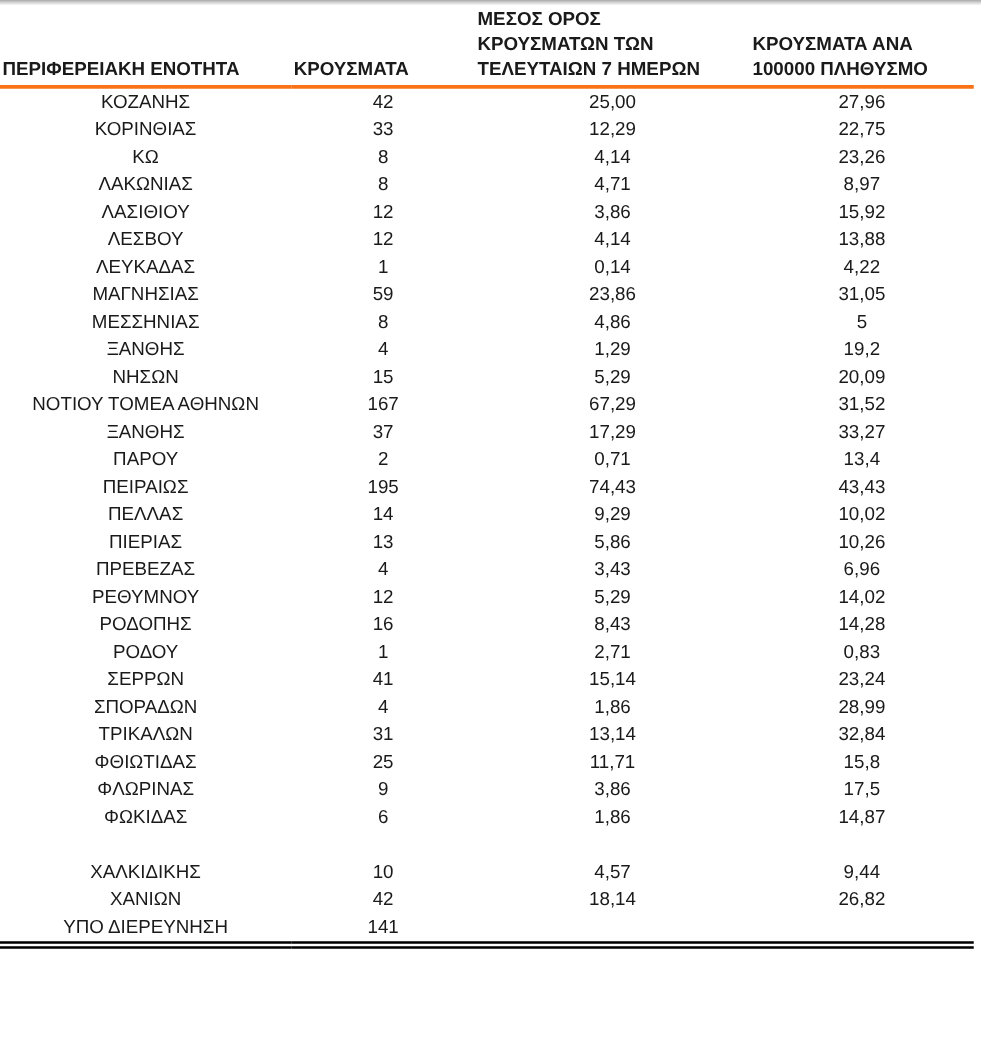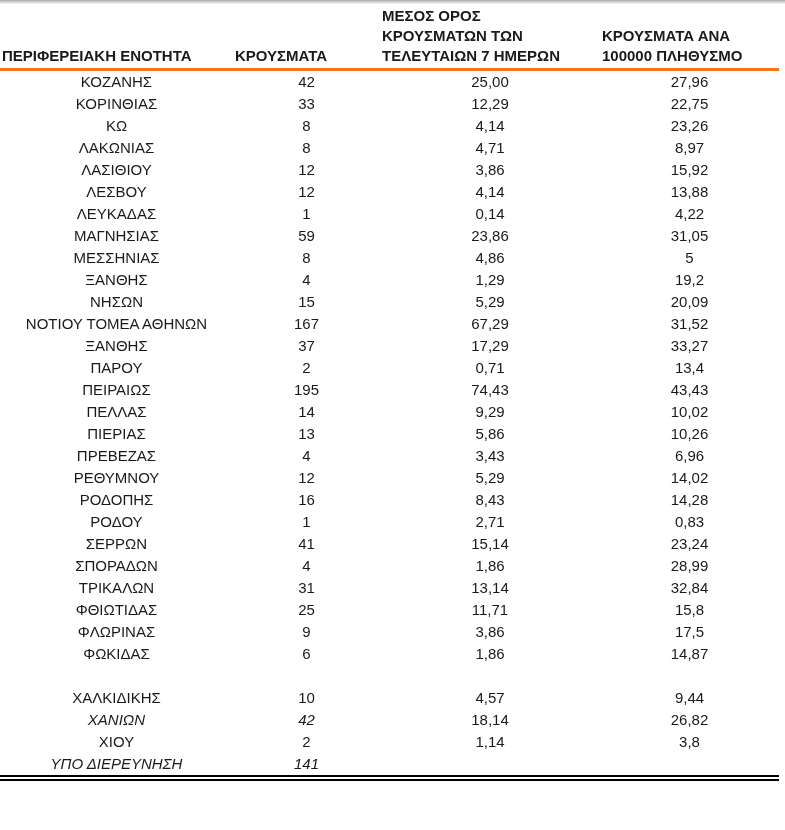--- a/index.html
+++ b/index.html
@@ -45,21 +45,21 @@
   tbody td {
     font-size: 15px;
     line-height: 22px;
     height: 22px;
     text-align: center;
     vertical-align: middle;
     white-space: nowrap;
     overflow: hidden;
   }
   tbody tr.spacer-row td { height: 22px; }
-  td.italic { font-style: italic; }
+  td.italic { }
   col.c1 { width: 233px; }
   col.c2 { width: 147px; }
   col.c3 { width: 220px; }
   col.c4 { width: 179px; }
 </style>
 </head>
 <body>
 
 <div class="page">
   <div class="window-top-edge"></div>
@@ -254,26 +254,20 @@
           <td>4,57</td>
           <td>9,44</td>
         </tr>
         <tr>
           <td class="italic">ΧΑΝΙΩΝ</td>
           <td class="italic">42</td>
           <td>18,14</td>
           <td>26,82</td>
         </tr>
         <tr>
-          <td>ΧΙΟΥ</td>
-          <td>2</td>
-          <td>1,14</td>
-          <td>3,8</td>
-        </tr>
-        <tr>
           <td class="italic">ΥΠΟ ΔΙΕΡΕΥΝΗΣΗ</td>
           <td class="italic">141</td>
           <td></td>
           <td></td>
         </tr>
       </tbody>
   </table>
 </div>
 
 </body></html>

